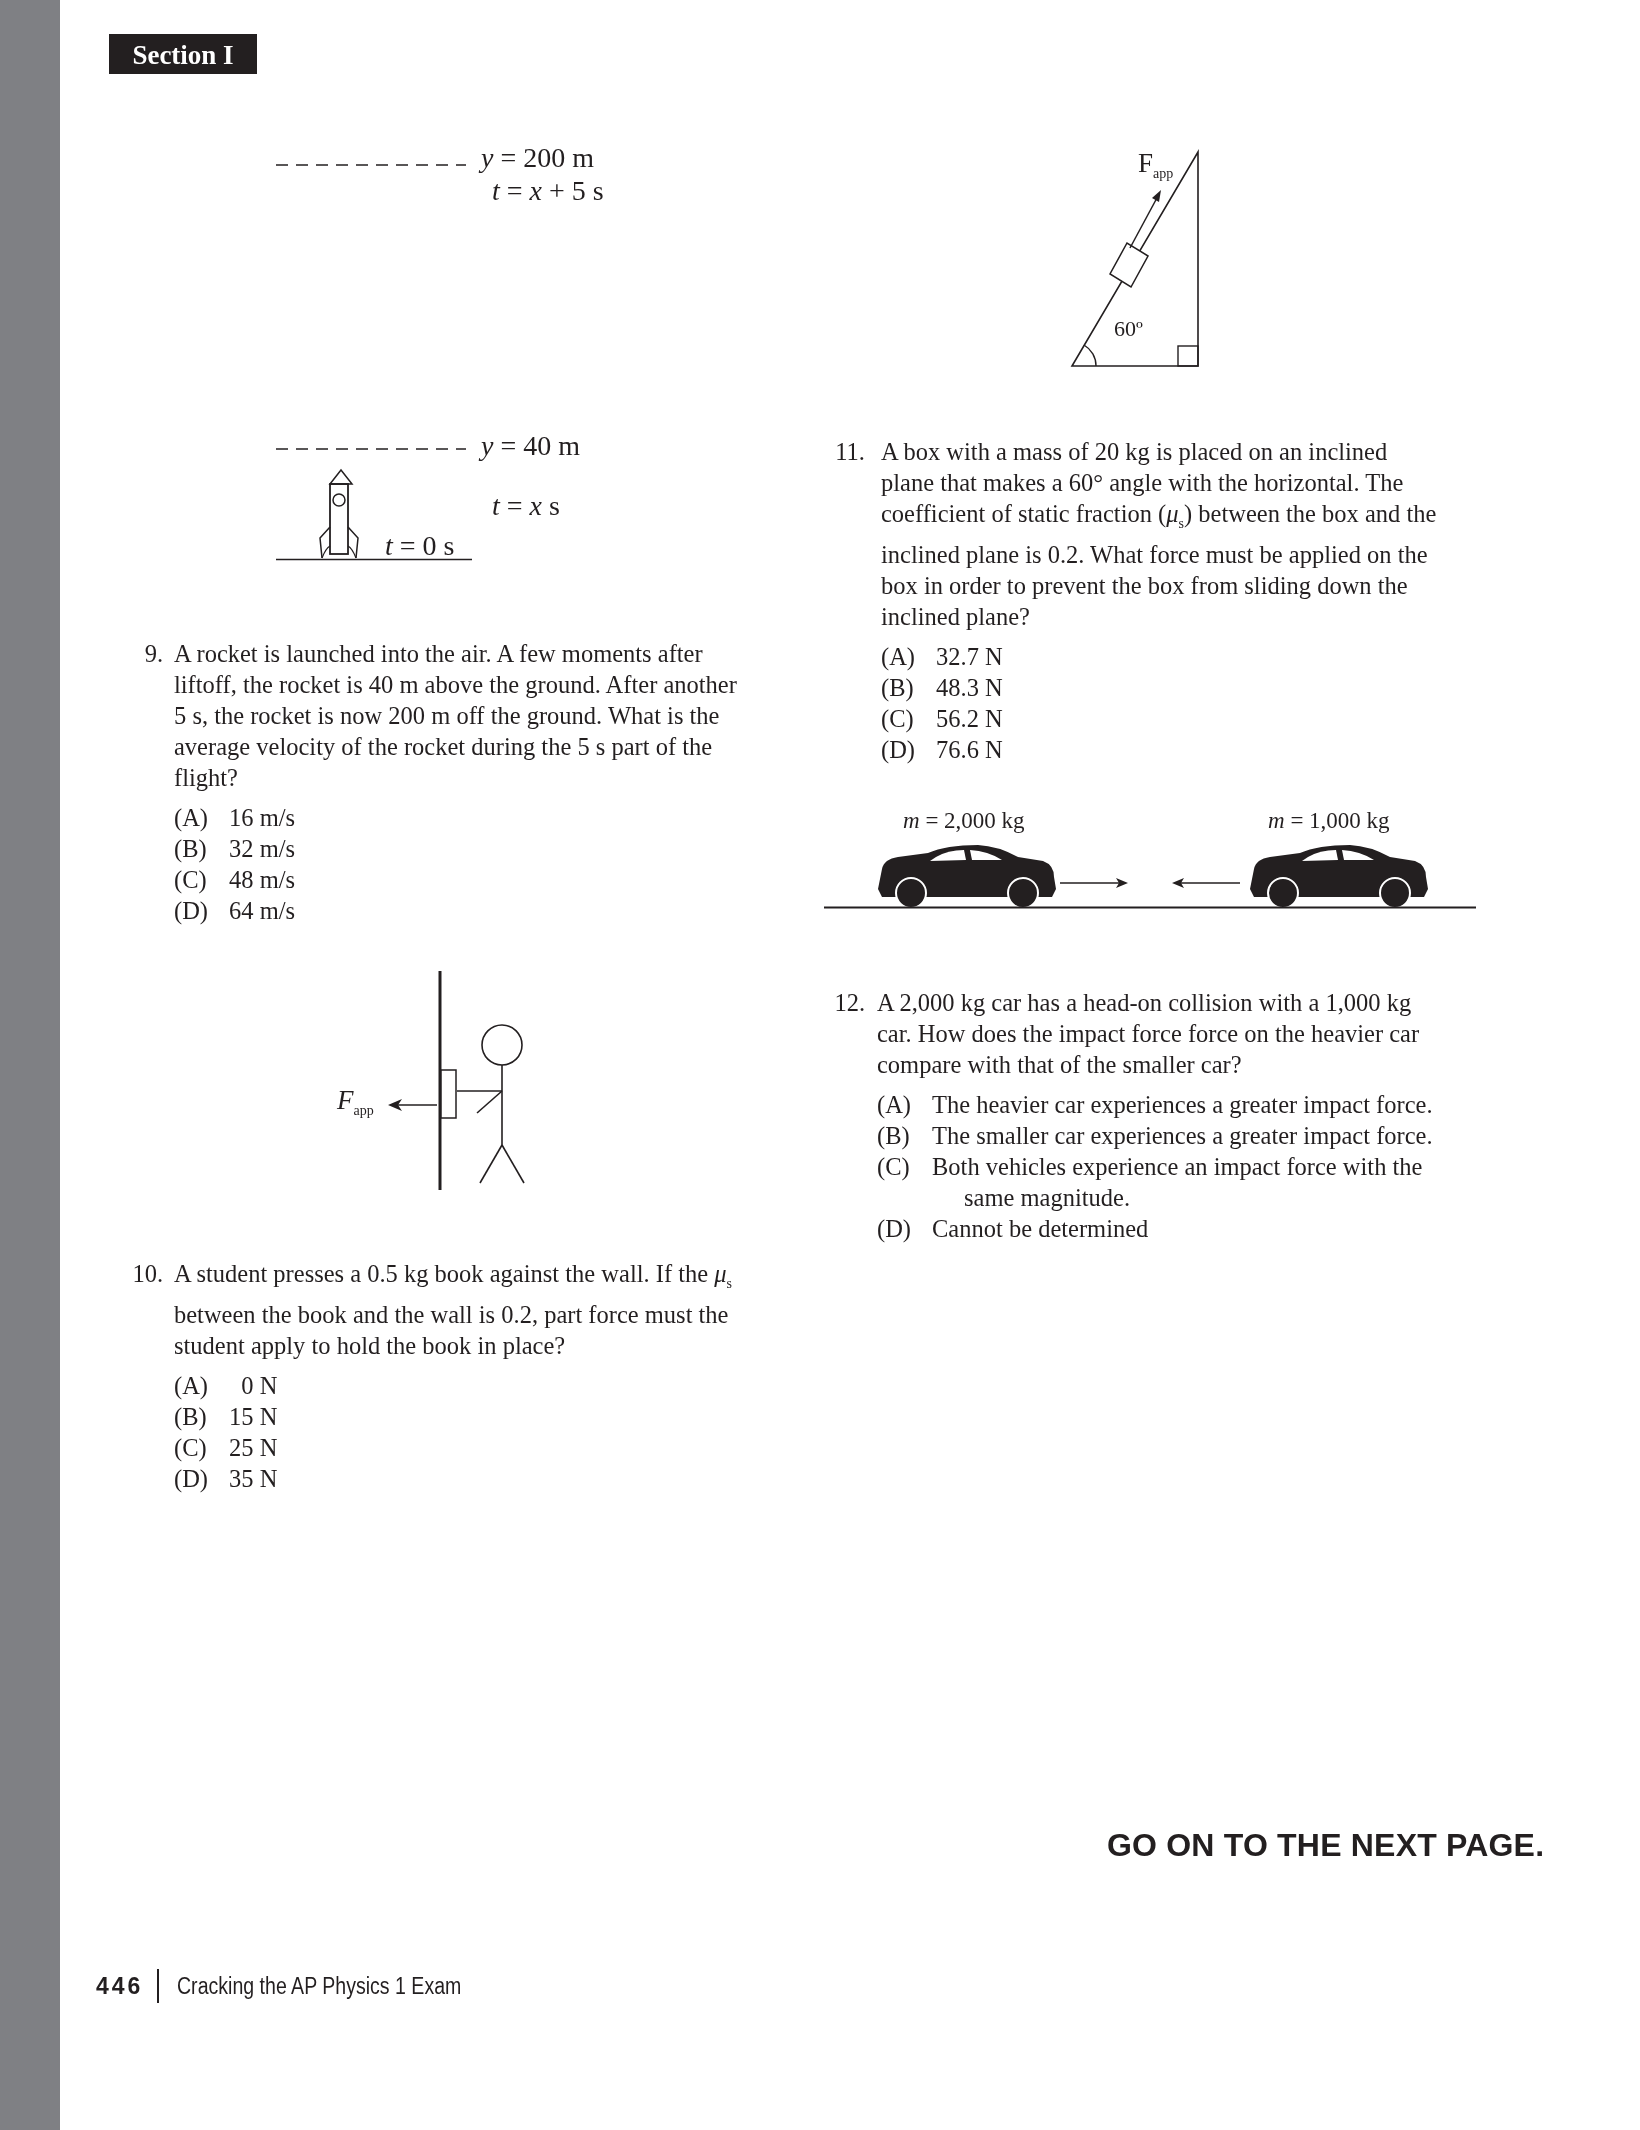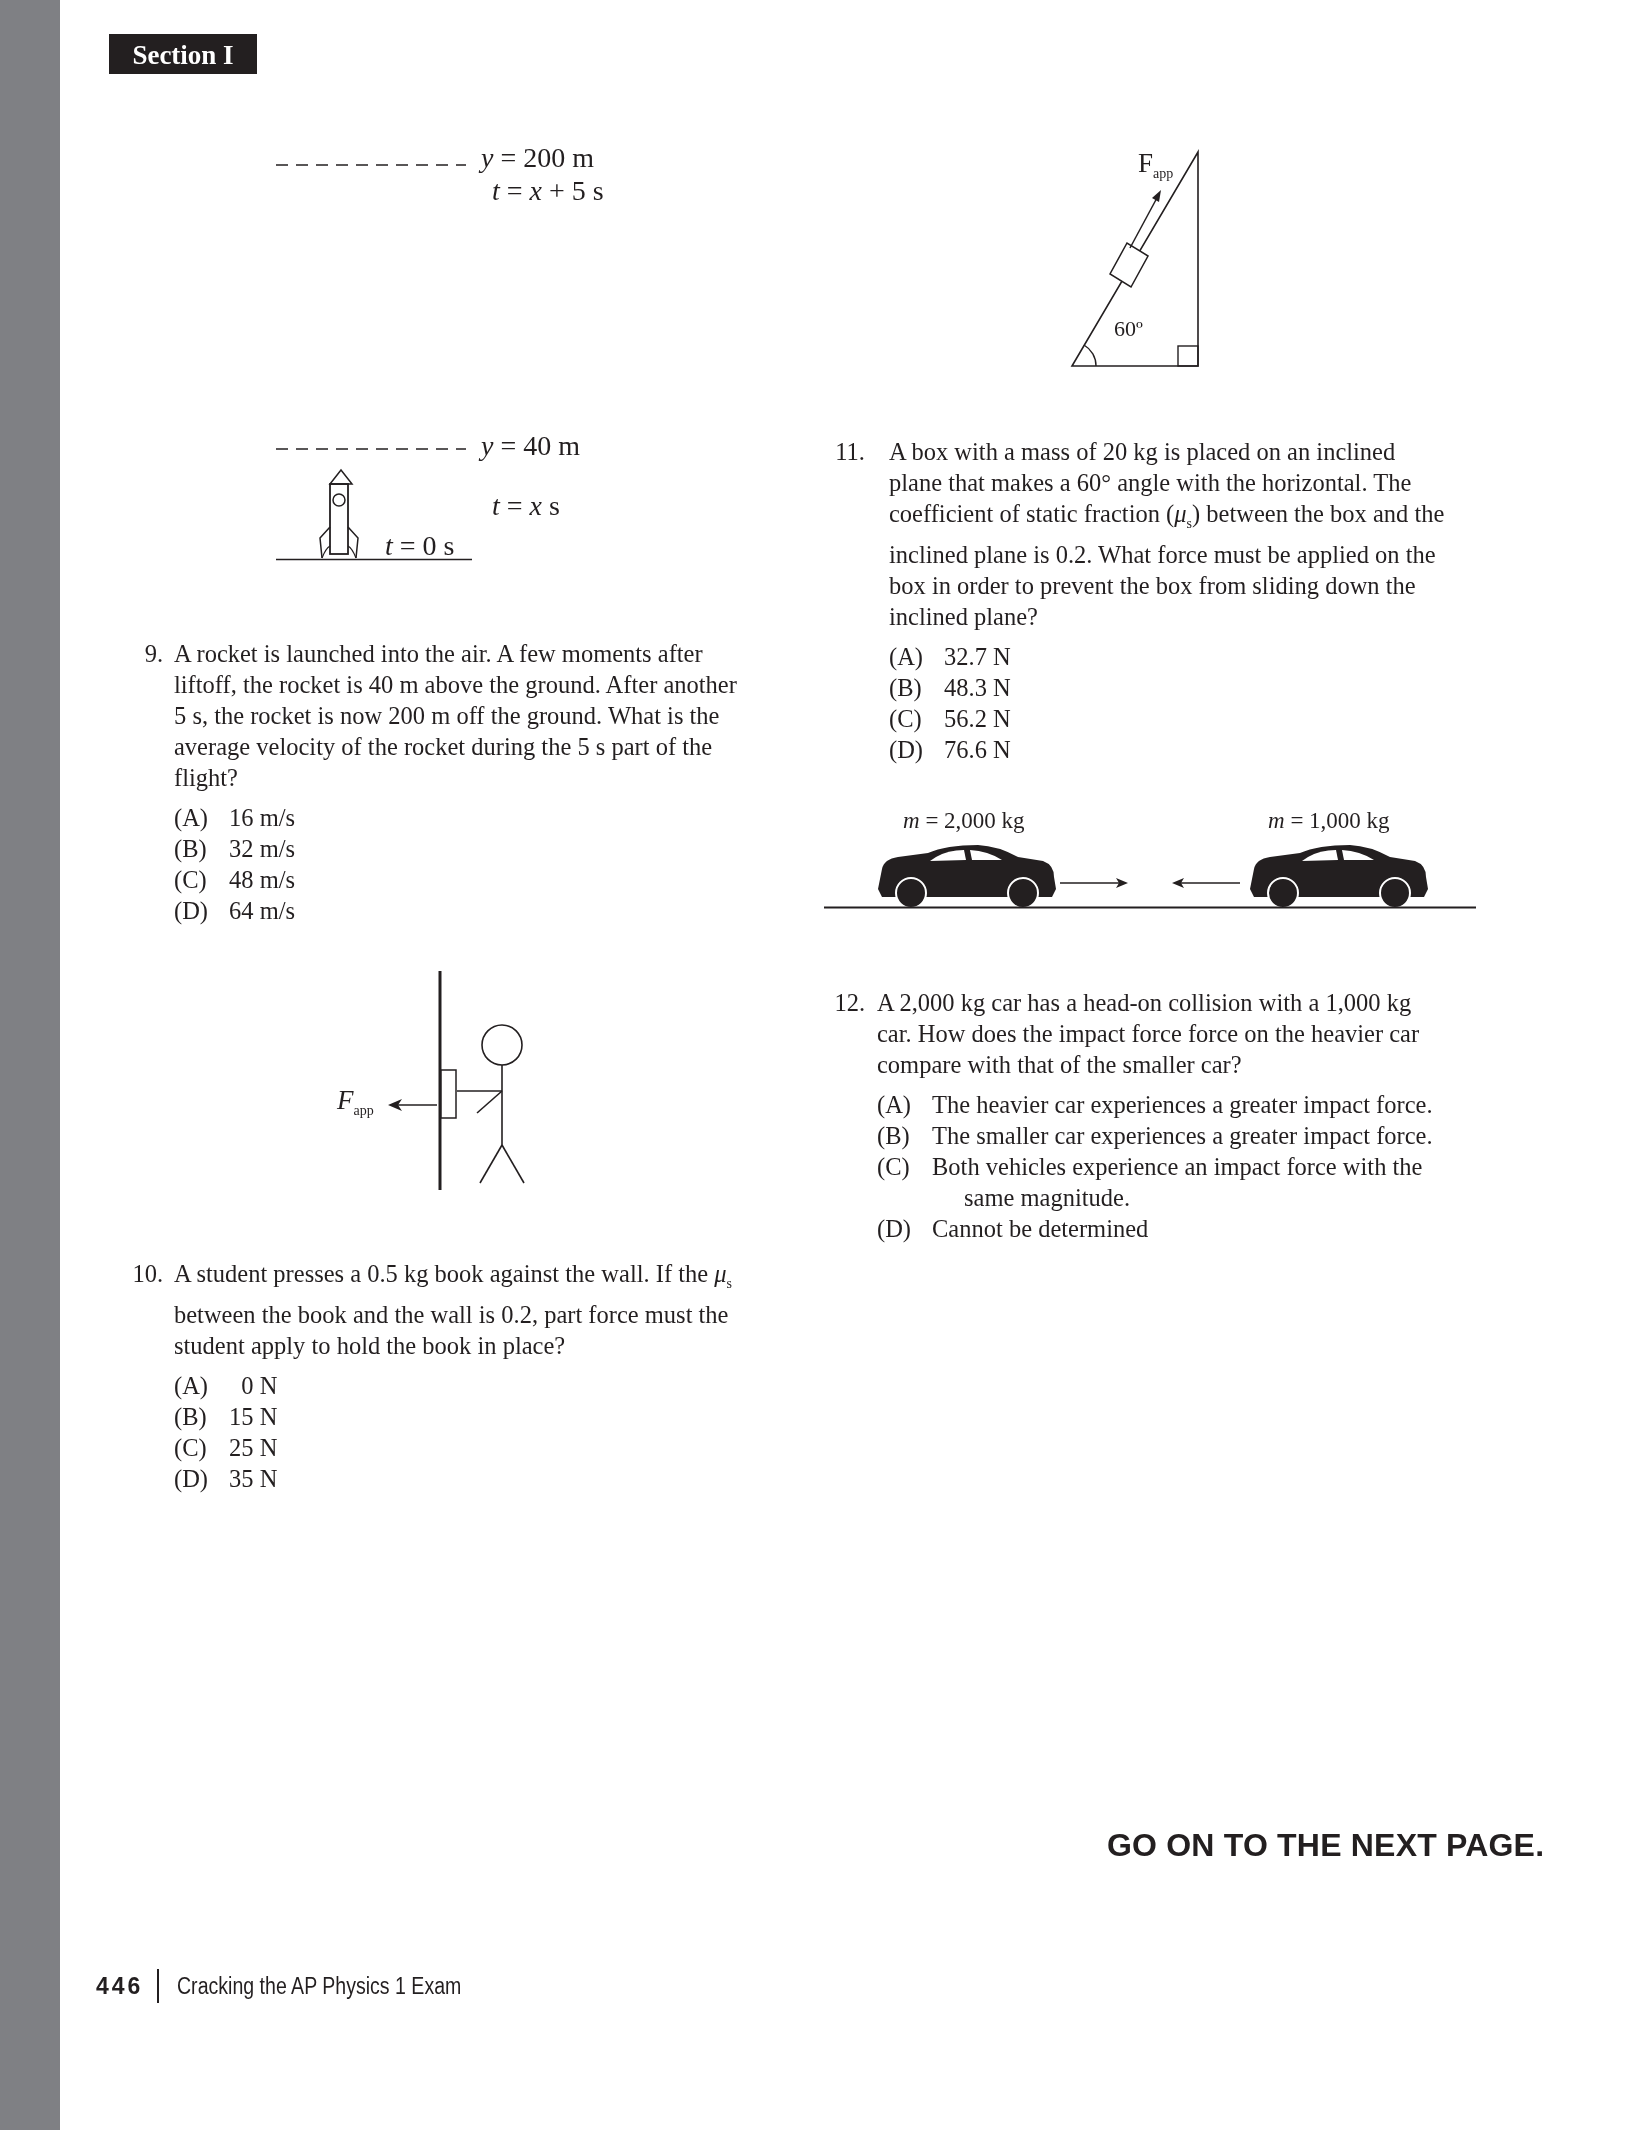--- a/index.html
+++ b/index.html
@@ -145,21 +145,21 @@
             <span class="letter">(D)</span>
             <span>35 N</span>
           </div>
       </div>
     </div>
   </div>
 </div>
 
 <div class="q" style="left:827px;top:436px;width:640px;">
   <div class="stem">
-    <div class="num" style="width:38px;margin-right:24px;">11.</div>
+    <div class="num" style="width:38px;margin-right:16px;">11.</div>
     <div class="body">
       <div class="line">A box with a mass of 20 kg is placed on an inclined</div>
       <div class="line">plane that makes a 60° angle with the horizontal. The</div>
       <div class="line"><span>coefficient of static fraction (</span><i>μ</i><sub>s</sub><span>) between the box and the</span></div>
       <div class="line">inclined plane is 0.2. What force must be applied on the</div>
       <div class="line">box in order to prevent the box from sliding down the</div>
       <div class="line">inclined plane?</div>
       <div class="choices">
         <div class="choice">
             <span class="letter">(A)</span>

